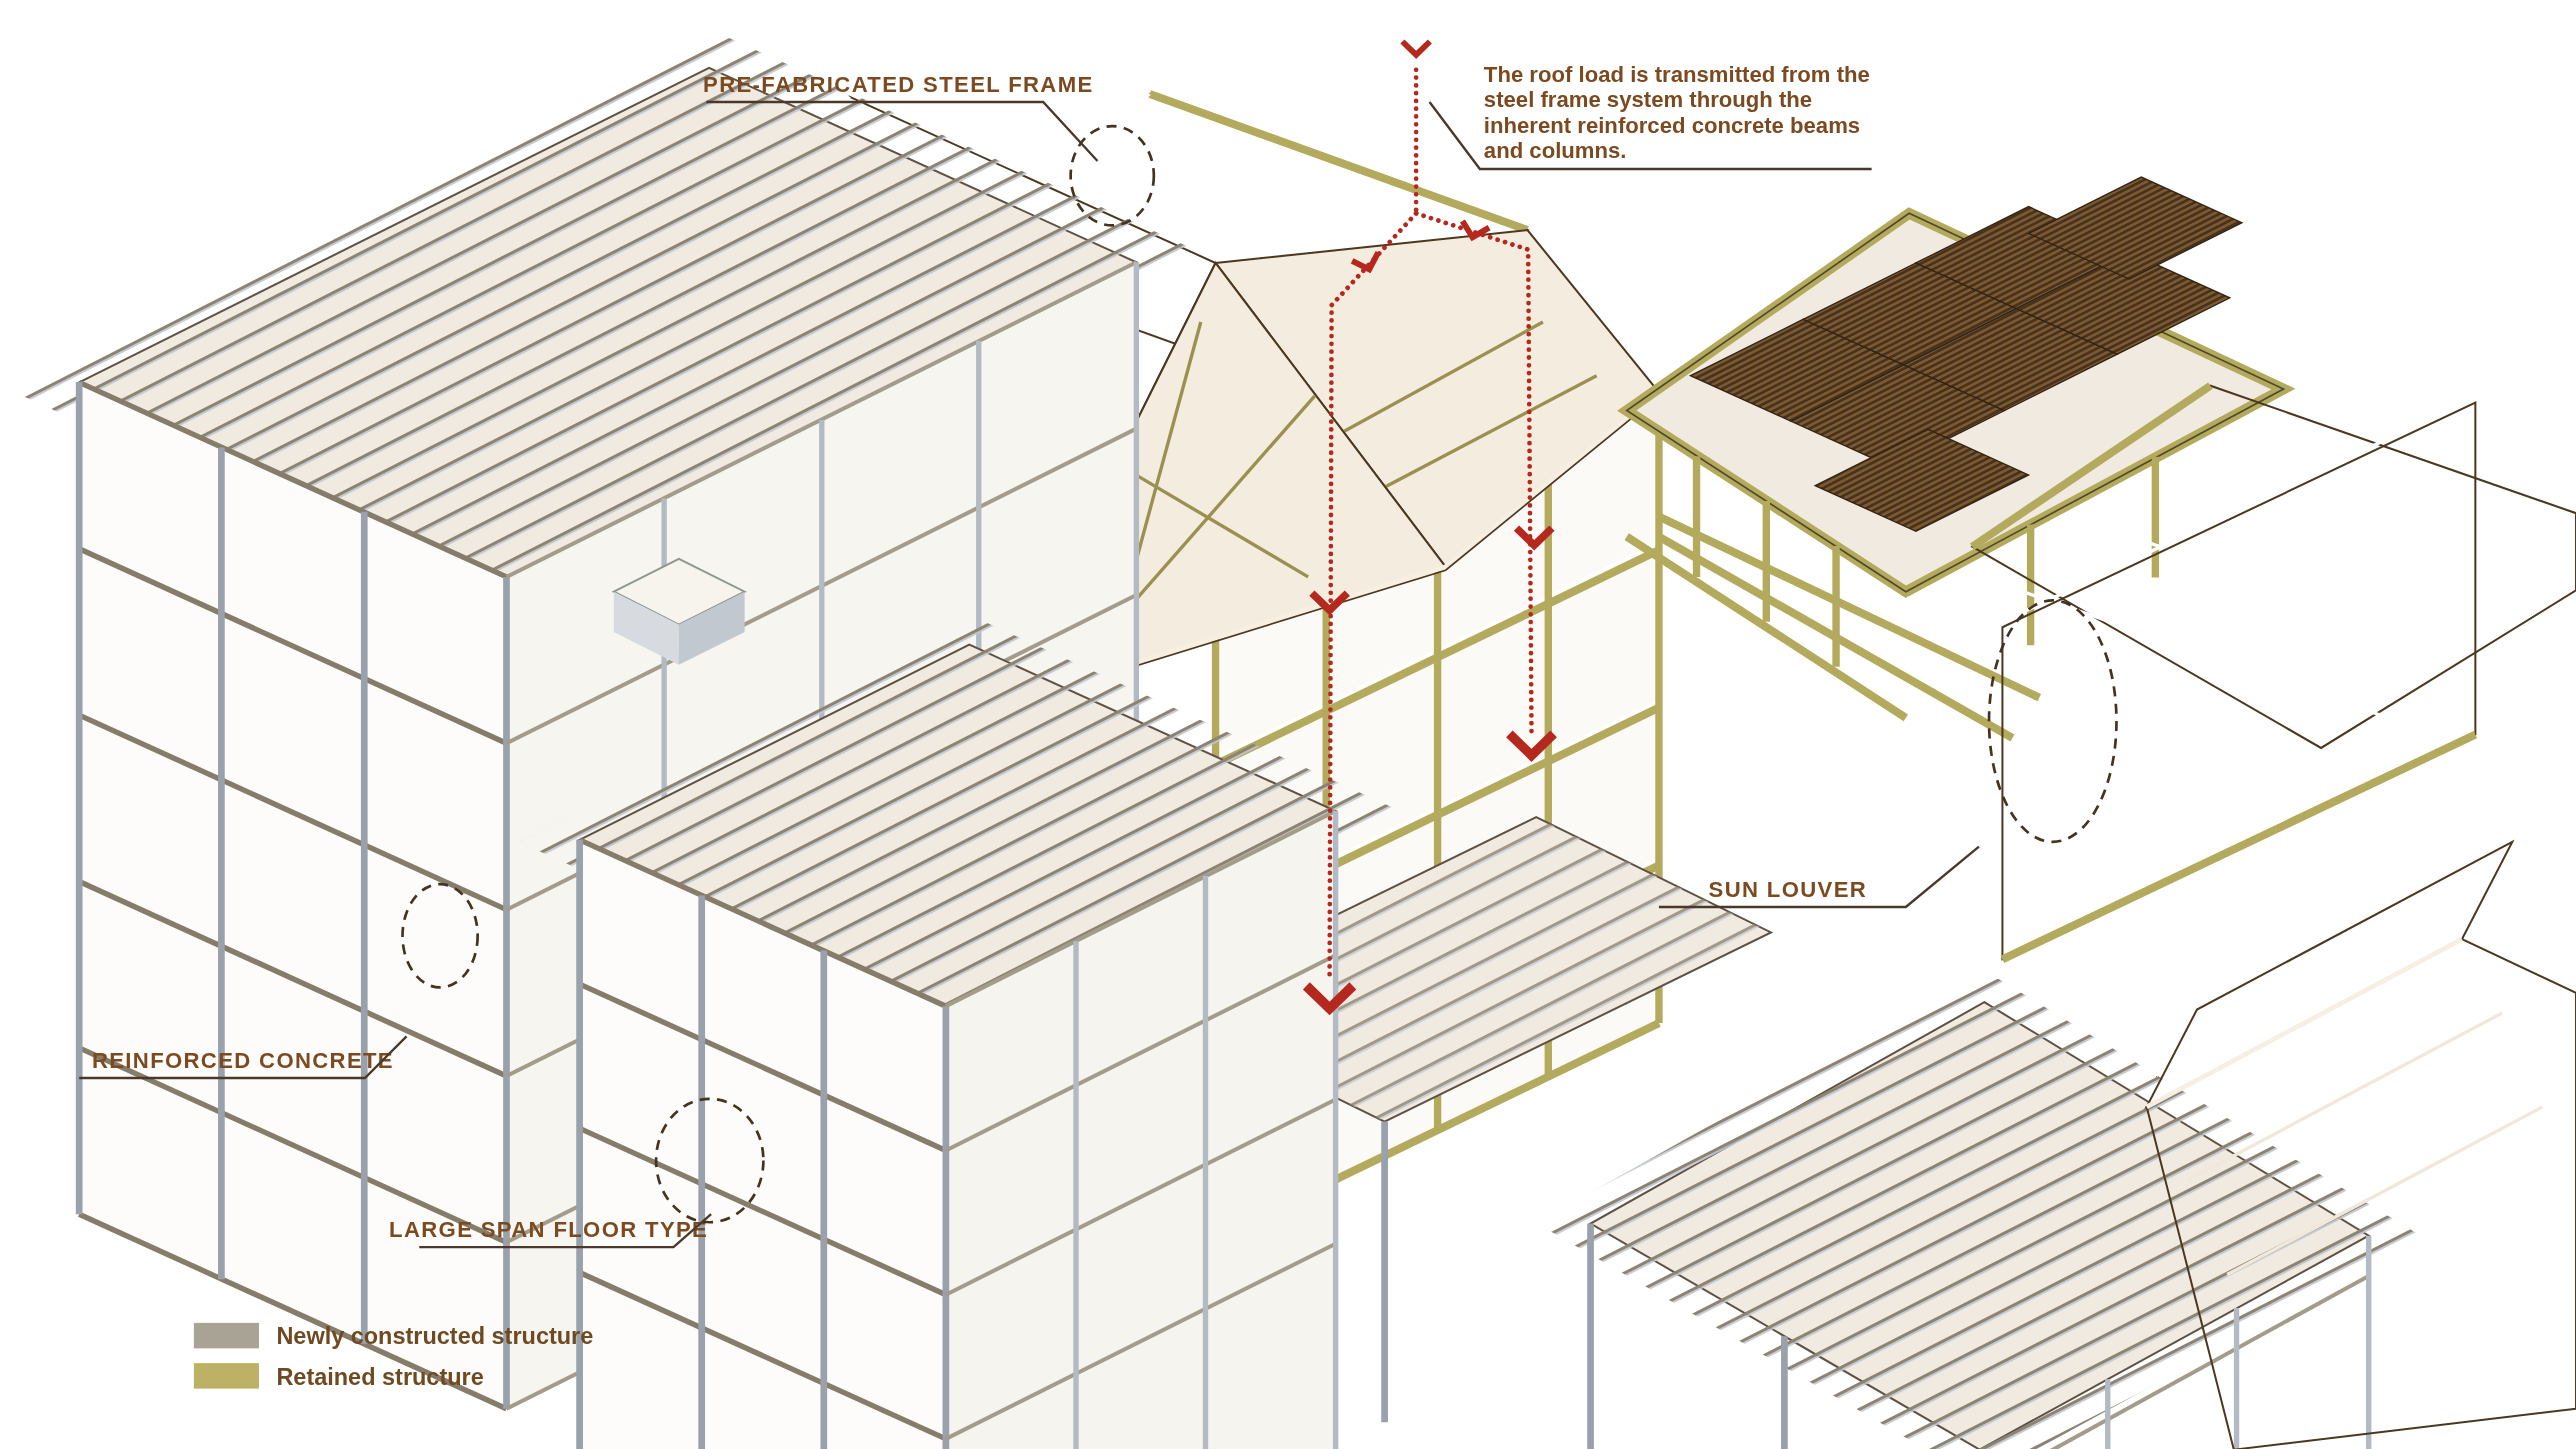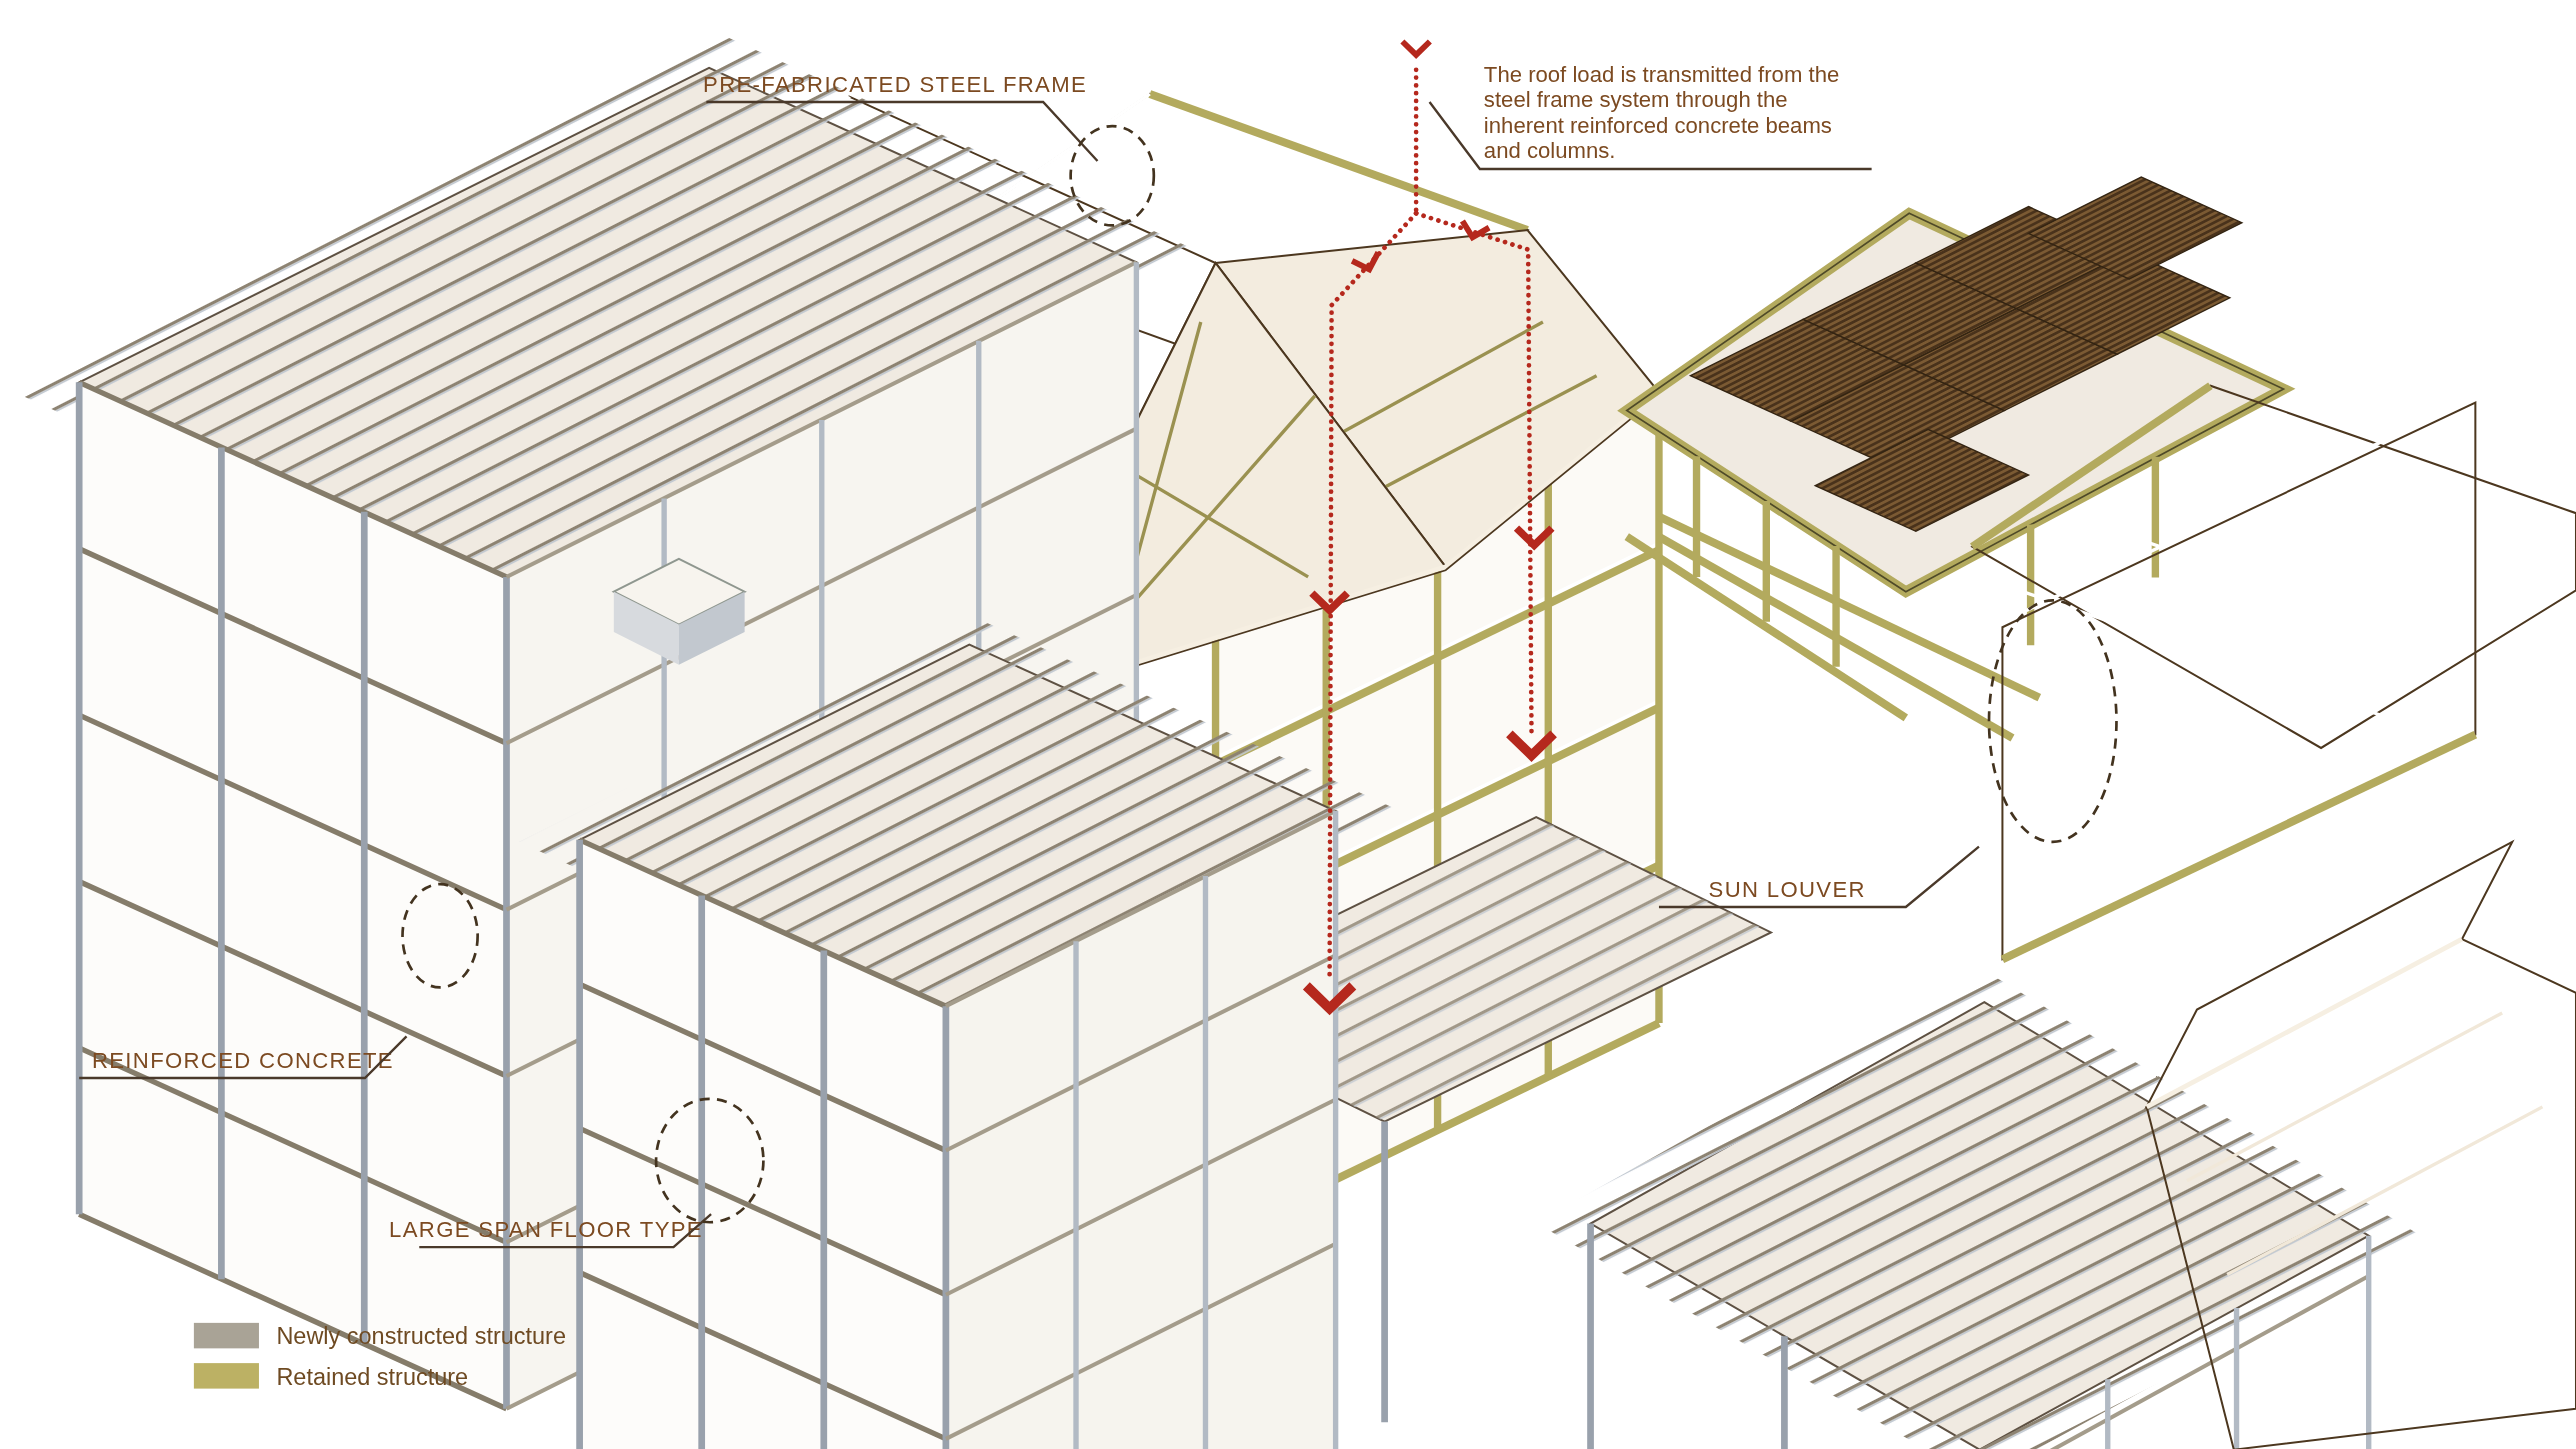--- a/index.html
+++ b/index.html
@@ -1,16 +1,16 @@
 <!DOCTYPE html>
 <html style="font-size:10.7px"><head>
 <meta charset="utf-8">
 <style>
   html,body{margin:0;padding:0;background:#ffffff;}
-  .stage{position:relative;width:100%;max-width:2576px;aspect-ratio:3840/2161;margin:0 auto;background:#ffffff;overflow:hidden;}
+  .stage{position:relative;width:100%;max-width:2576px;aspect-ratio:3840/2161;margin:0 auto;background:#ffffff;overflow:hidden;font-weight:bold;}
   svg{display:block;width:100%;height:100%;}
   .lbl{font-family:"Liberation Sans",sans-serif;font-size:33px;letter-spacing:2px;fill:#7c4a21;}
   .ann{font-family:"Liberation Sans",sans-serif;font-size:33px;fill:#7c4a21;}
   .leg{font-family:"Liberation Sans",sans-serif;font-size:35px;fill:#6e4a22;}
   .ldr{stroke:#4a392a;stroke-width:3.5;fill:none;}
   .dc{stroke:#43331f;stroke-width:4;stroke-dasharray:15 11;fill:none;}
   .dot{stroke:#b5281d;stroke-width:7;stroke-dasharray:0.1 11.5;stroke-linecap:round;fill:none;}
   .edge{stroke:#5e5143;stroke-width:3;fill:#f0eae1;}
   .gfloor{stroke:#857c6a;stroke-width:8;fill:none;}
   .gfloor2{stroke:#a49c8b;stroke-width:6;fill:none;}

